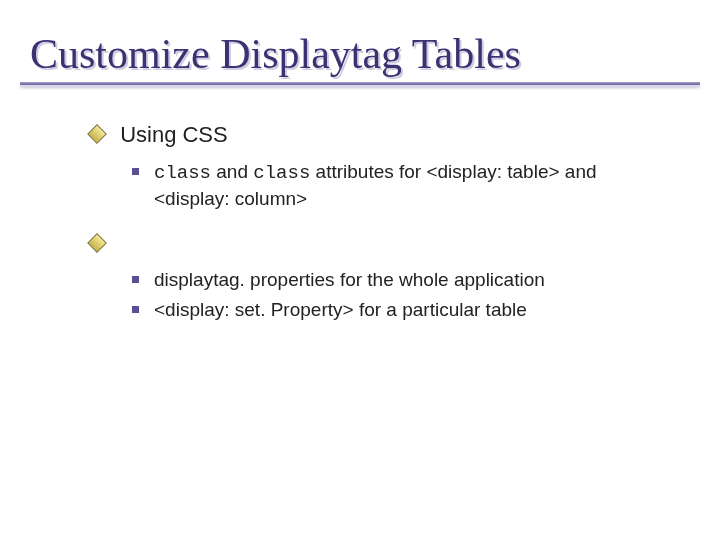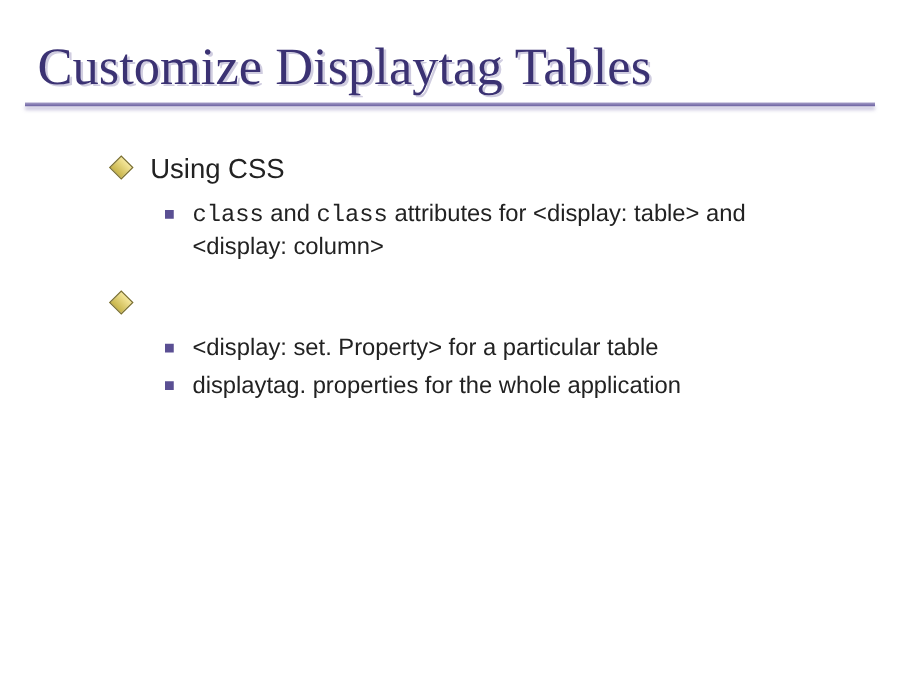--- a/index.html
+++ b/index.html
@@ -97,22 +97,22 @@
         <span class="mono">class</span><span> and </span><span class="mono">class</span><span> attributes for &lt;display: table&gt; and &lt;display: column&gt;</span>
       </div>
     </div>
 
     <div class="l1">
       <span class="bullet1"></span>
     </div>
     <div class="subs">
       <div class="l2">
         <span class="bullet2"></span>
-        <span>&lt;display: set. Property&gt; for a particular table</span>
+        <span>displaytag. properties for the whole application</span>
       </div>
       <div class="l2">
         <span class="bullet2"></span>
-        <span>displaytag. properties for the whole application</span>
+        <span>&lt;display: set. Property&gt; for a particular table</span>
       </div>
     </div>
 
   </div>
 </div>
 
 </body></html>

